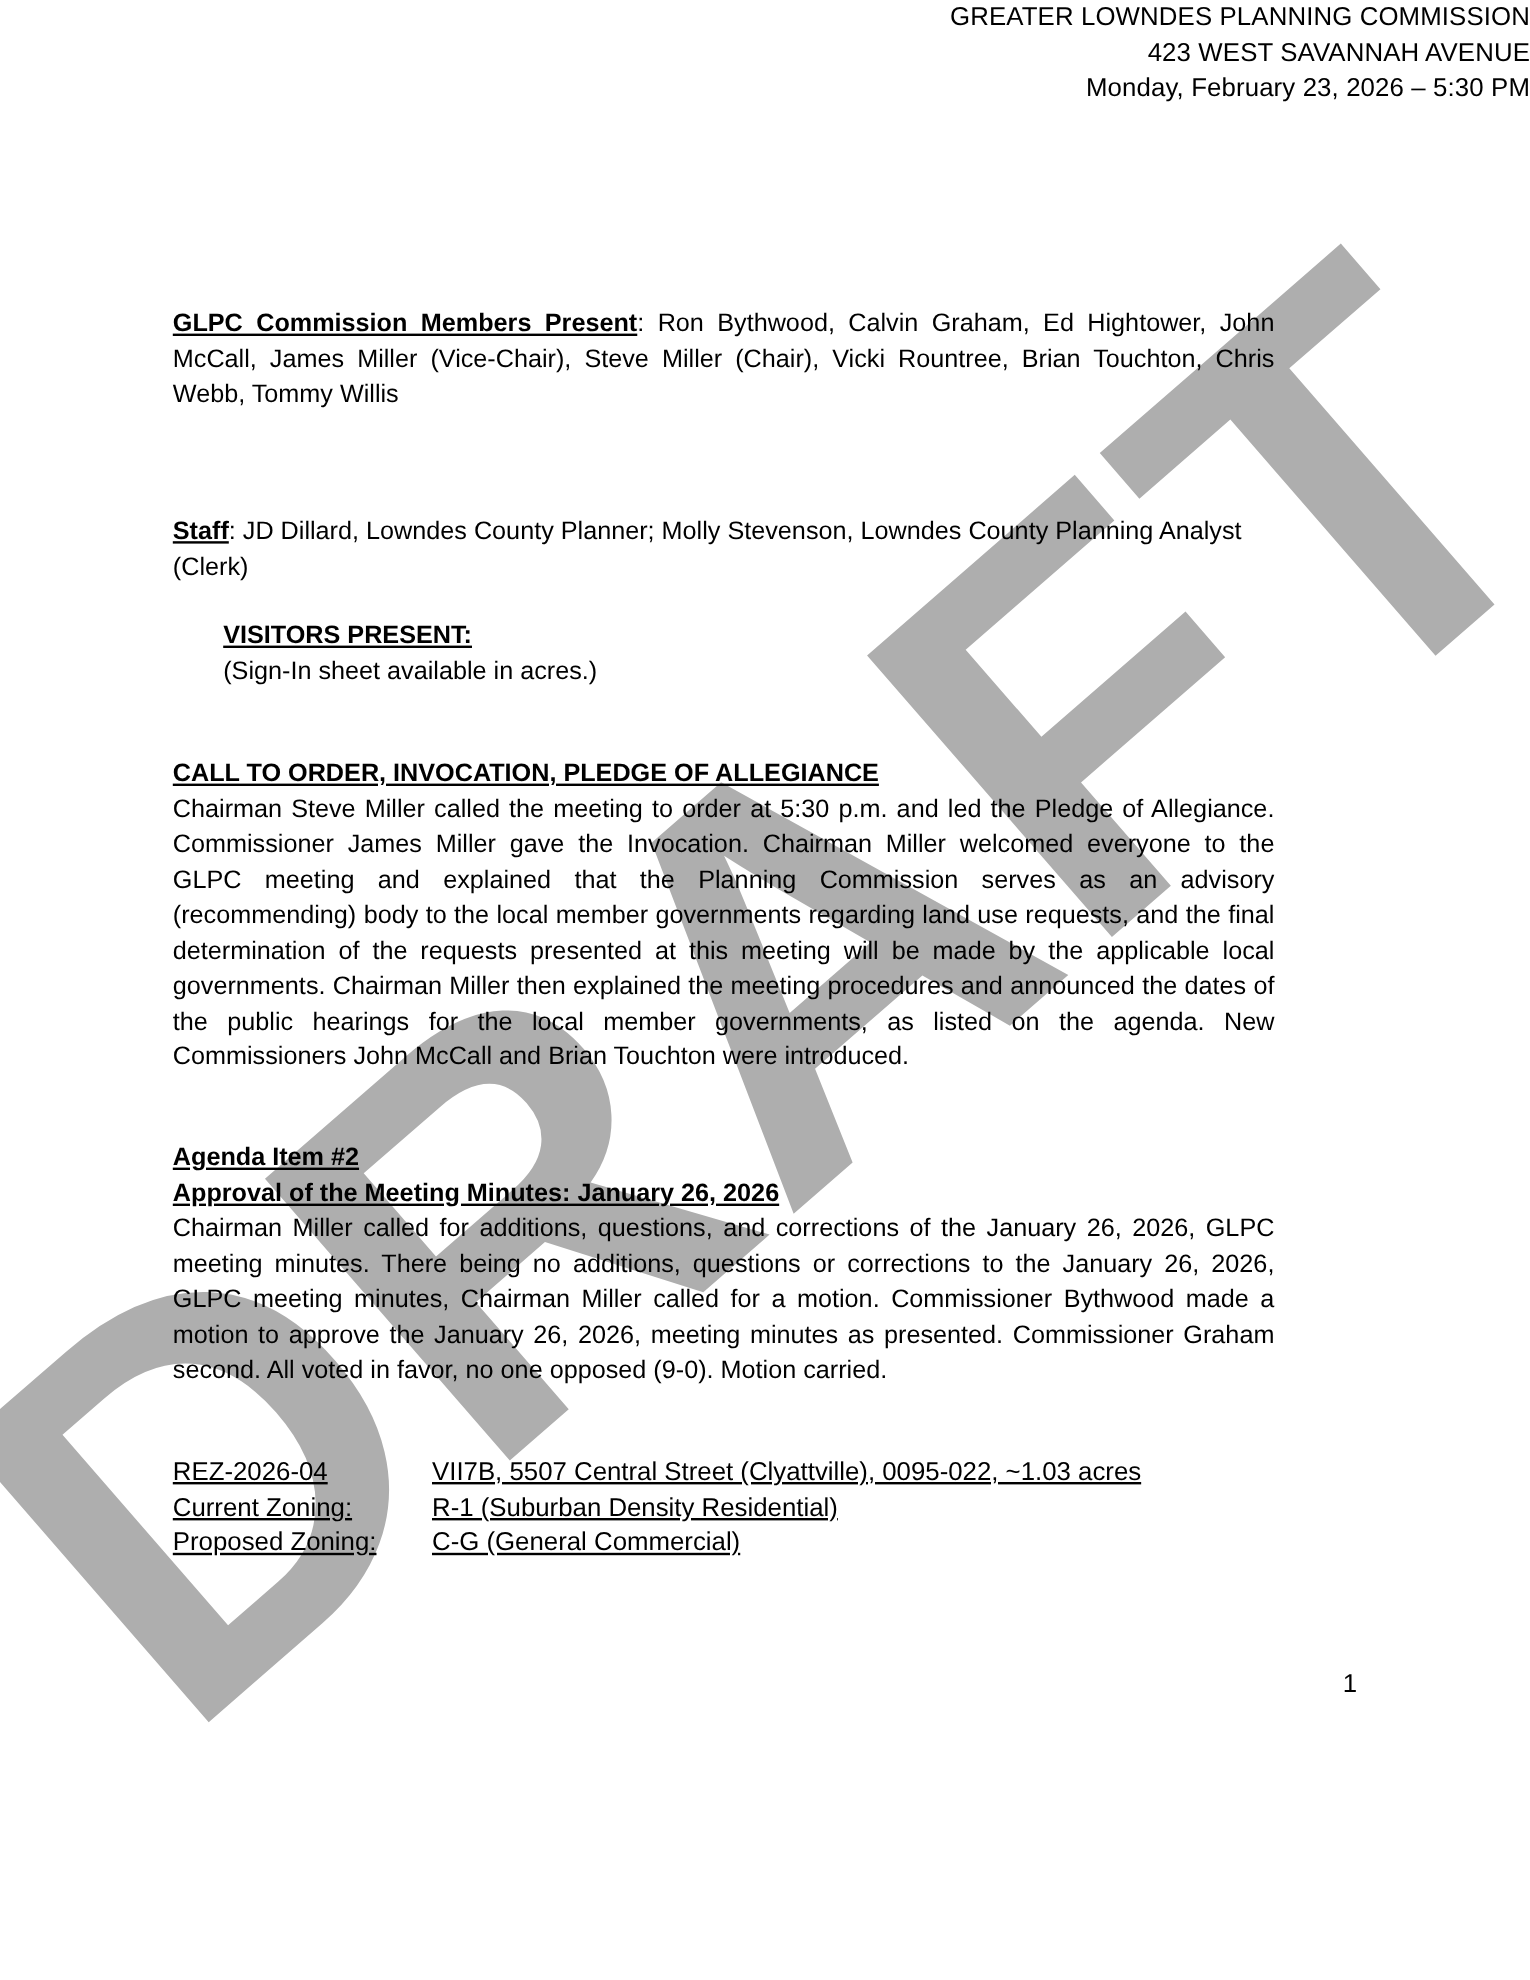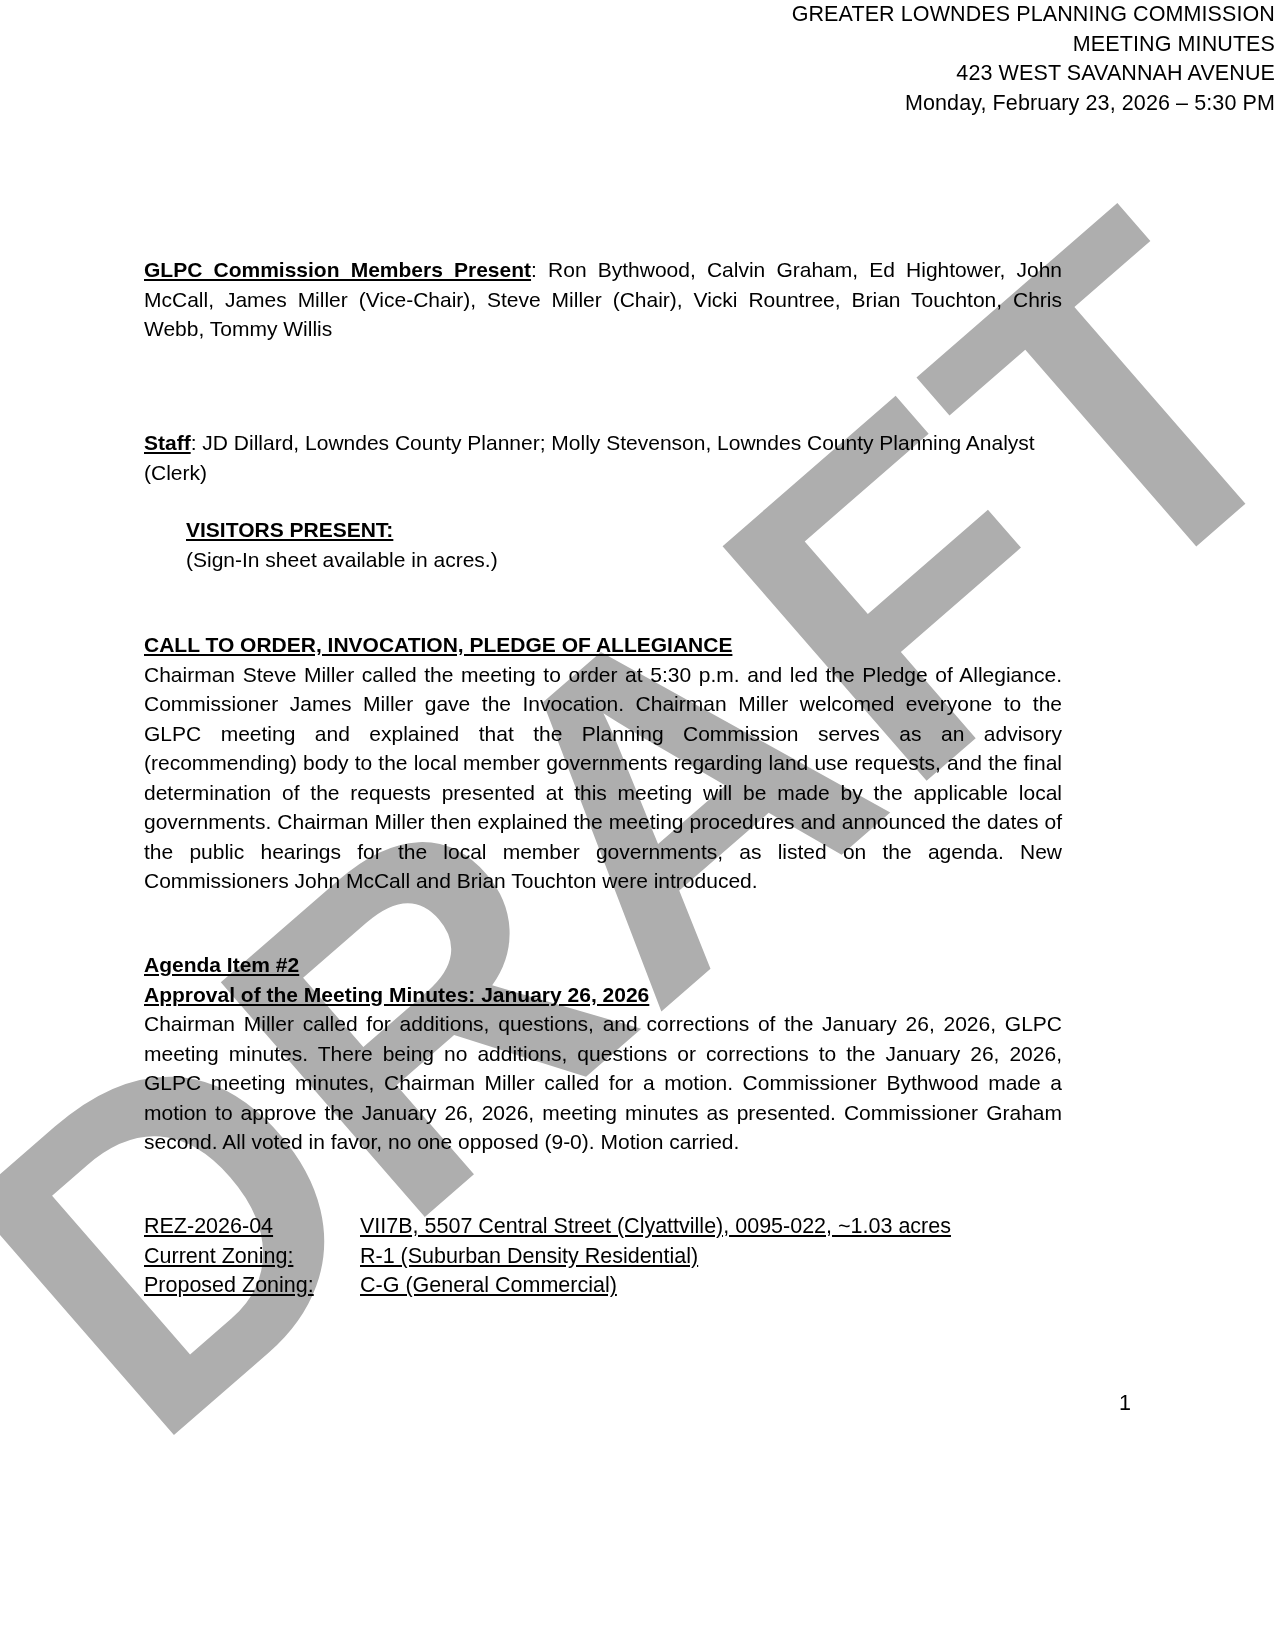--- a/index.html
+++ b/index.html
@@ -102,21 +102,20 @@
 <div class="page">
 
   <div class="watermark">
     <div class="watermark-text">DRAFT</div>
   </div>
 
   <div class="content">
 
     <div class="doc-header">
       <div class="hline">GREATER LOWNDES PLANNING COMMISSION</div>
-      <div class="hline">MEETING MINUTES</div>
       <div class="hline">423 WEST SAVANNAH AVENUE</div>
       <div class="hline">Monday, February 23, 2026 – 5:30 PM</div>
     </div>
 
     <div class="body-block" style="top:255px;">
       <p class="para"><span class="uline">GLPC Commission Members Present</span><span>: </span><span>Ron Bythwood, Calvin Graham, Ed Hightower, John McCall, James Miller (Vice-Chair), Steve Miller (Chair), Vicki Rountree, Brian Touchton, Chris Webb, Tommy Willis</span></p>
     </div>
 
 
     <div class="body-block" style="top:428px;">

